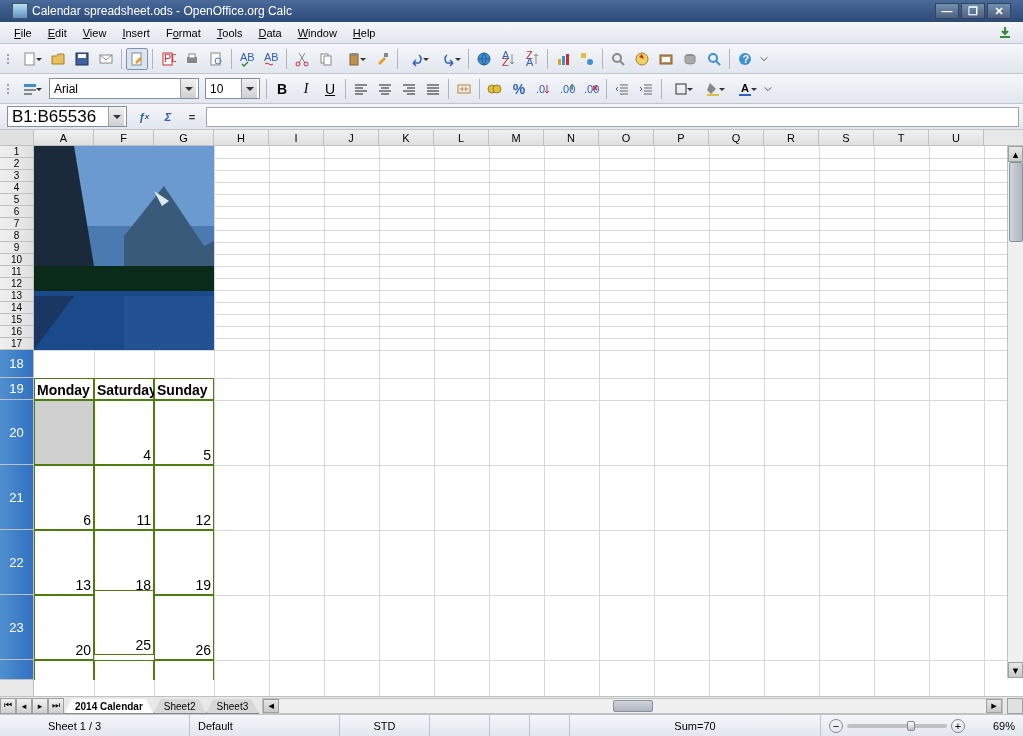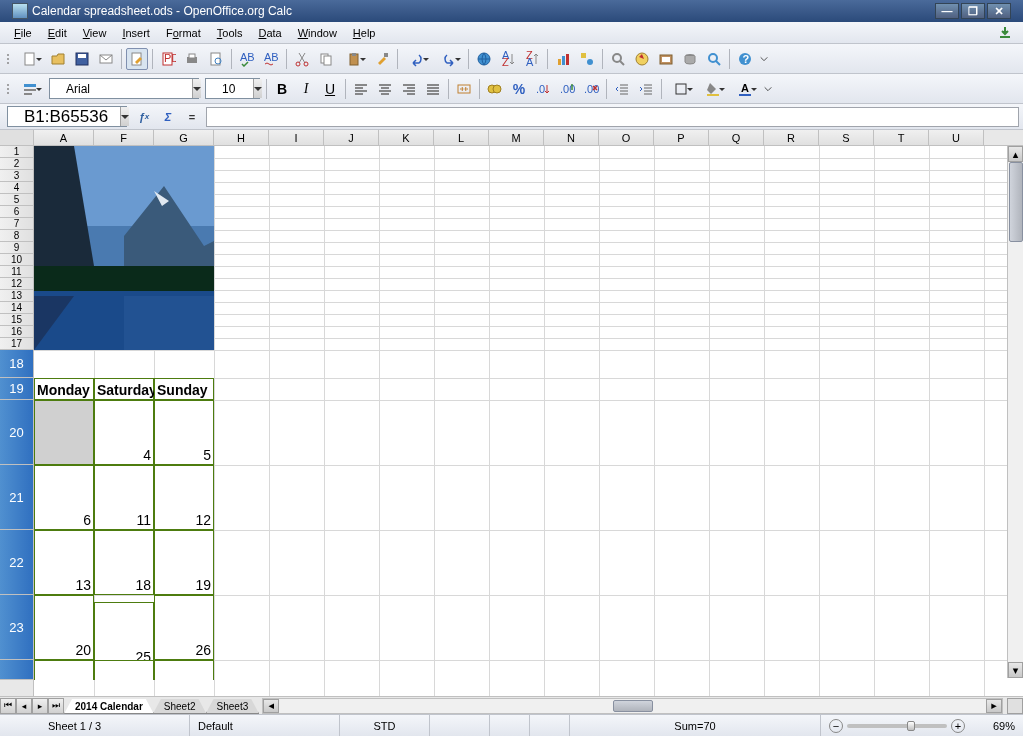--- a/index.html
+++ b/index.html
@@ -23,21 +23,21 @@
 .tbtn.active { border-color: #8090b0; background: #d8e4f0; }
 .tbtn svg { width: 16px; height: 16px; }
 .tbtn.dd { width: 30px; position: relative; }
 .tbtn.dd::after { content: ''; position: absolute; right: 2px; top: 9px; border: 3px solid transparent; border-top-color: #333; }
 .tsep { width: 1px; height: 20px; background: #b0b4bc; margin: 0 3px; }
 .tgrip { width: 6px; height: 22px; display: flex; flex-direction: column; justify-content: center; gap: 2px; margin: 0 2px; }
 .tgrip span { width: 2px; height: 2px; background: #888; border-radius: 50%; margin-left: 1px; }
 
 
 .formatbar { height: 30px; background: linear-gradient(#f4f6fa,#e2e6ee); display: flex; align-items: center; padding: 0 4px; border-bottom: 1px solid #c0c4cc; }
-.combo { height: 21px; border: 1px solid #8090a0; background: #fff; display: flex; align-items: center; margin: 0 3px; padding-left: 12px; }
+.combo { height: 21px; border: 1px solid #8090a0; background: #fff; display: flex; align-items: center; margin: 0 3px; }
 .combo input { border: none; outline: none; padding: 0 4px; height: 100%; font-size: 12px; }
 .combo .ddarrow { width: 16px; height: 100%; background: linear-gradient(#f0f0f0,#d0d0d0); border-left: 1px solid #a0a0a0; display: flex; align-items: center; justify-content: center; cursor: pointer; }
 .combo .ddarrow::after { content: ''; border: 4px solid transparent; border-top-color: #333; margin-top: 4px; }
 
 
 .formulabar { height: 26px; background: linear-gradient(#f4f6fa,#e2e6ee); display: flex; align-items: center; padding: 2px 4px; border-bottom: 1px solid #c0c4cc; gap: 4px; }
 .formulabar .fxbtn { width: 20px; height: 20px; display: flex; align-items: center; justify-content: center; cursor: pointer; font-style: italic; font-weight: bold; color: #3060a0; }
 .formulabar .formula-input { flex: 1; height: 20px; border: 1px solid #a0a4ac; background: #fff; padding: 0 4px; }
 
 
@@ -539,21 +539,21 @@
         <div class="calendar-cell" style="left: 0px; top: 254px; width: 60px; height: 65px; display: flex; align-items: flex-end; justify-content: flex-end; background: rgb(208, 208, 208);"></div>
         <div class="calendar-cell" style="left: 60px; top: 254px; width: 60px; height: 65px; display: flex; align-items: flex-end; justify-content: flex-end;">4</div>
         <div class="calendar-cell" style="left: 120px; top: 254px; width: 60px; height: 65px; display: flex; align-items: flex-end; justify-content: flex-end;">5</div>
         <div class="calendar-cell" style="left: 0px; top: 319px; width: 60px; height: 65px; display: flex; align-items: flex-end; justify-content: flex-end;">6</div>
         <div class="calendar-cell" style="left: 60px; top: 319px; width: 60px; height: 65px; display: flex; align-items: flex-end; justify-content: flex-end;">11</div>
         <div class="calendar-cell" style="left: 120px; top: 319px; width: 60px; height: 65px; display: flex; align-items: flex-end; justify-content: flex-end;">12</div>
         <div class="calendar-cell" style="left: 0px; top: 384px; width: 60px; height: 65px; display: flex; align-items: flex-end; justify-content: flex-end;">13</div>
         <div class="calendar-cell" style="left: 60px; top: 384px; width: 60px; height: 65px; display: flex; align-items: flex-end; justify-content: flex-end;">18</div>
         <div class="calendar-cell" style="left: 120px; top: 384px; width: 60px; height: 65px; display: flex; align-items: flex-end; justify-content: flex-end;">19</div>
         <div class="calendar-cell" style="left: 0px; top: 449px; width: 60px; height: 65px; display: flex; align-items: flex-end; justify-content: flex-end;">20</div>
-        <div class="calendar-cell" style="left: 60px; top: 456px; width: 60px; height: 65px; display: flex; align-items: flex-end; justify-content: flex-end;">25</div>
+        <div class="calendar-cell" style="left: 60px; top: 444px; width: 60px; height: 65px; display: flex; align-items: flex-end; justify-content: flex-end;">25</div>
         <div class="calendar-cell" style="left: 120px; top: 449px; width: 60px; height: 65px; display: flex; align-items: flex-end; justify-content: flex-end;">26</div>
         <div class="calendar-cell" style="left: 0px; top: 514px; width: 60px; height: 20px; border-bottom: none;"></div>
         <div class="calendar-cell" style="left: 60px; top: 514px; width: 60px; height: 20px; border-bottom: none;"></div>
         <div class="calendar-cell" style="left: 120px; top: 514px; width: 60px; height: 20px; border-bottom: none;"></div>
       </div>
   </div>
 </div>
 
 <div class="vscroll">
   <div class="arr">▴</div>

